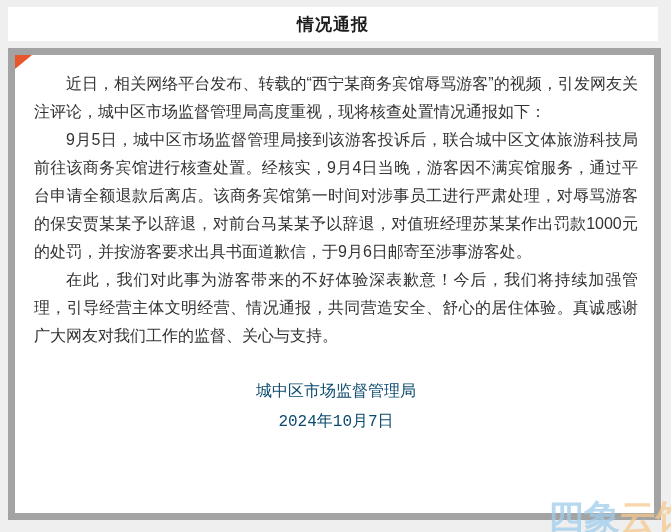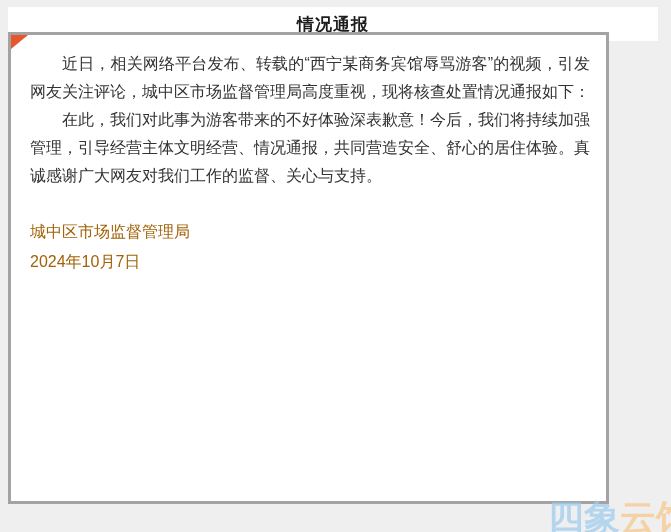--- a/index.html
+++ b/index.html
@@ -33,25 +33,25 @@
   .titlebar h1 {
     margin: 0;
     font-size: 17px;
     font-weight: bold;
     color: #1c1c1c;
     letter-spacing: 1px;
   }
   .notice-box {
     position: absolute;
     left: 8px;
-    top: 32px;
-    width: 601px;
+    top: 48px;
+    width: 653px;
     height: 472px;
     background: #ffffff;
-    border: 3px solid #a3a3a3;
+    border: 7px solid #a3a3a3;
     box-sizing: border-box;
   }
   .corner-fold {
     position: absolute;
     top: 0;
     left: 0;
     width: 0;
     height: 0;
     border-left: 17px solid #e8562b;
     border-bottom: 14px solid transparent;
@@ -62,24 +62,25 @@
     line-height: 28px;
     color: #333333;
     text-align: justify;
   }
   .content p {
     margin: 0;
     text-indent: 2em;
   }
   .signature-block {
     margin-top: 27px;
-    text-align: left;
+    text-align: center;
     line-height: 30px;
-    color: #a16207;
+    color: #0c4a6e;
     font-size: 16px;
+    font-family: Liberation Mono, monospace;
   }
   .watermark {
     position: absolute;
     left: 548px;
     top: 503px;
     font-size: 36px;
     font-weight: bold;
     line-height: 30px;
     letter-spacing: 0px;
     opacity: 0.75;
@@ -94,20 +95,21 @@
 
   <div class="titlebar">
     <h1>情况通报</h1>
   </div>
 
   <div class="notice-box">
     <div class="corner-fold"></div>
 
     <div class="content">
       <p>近日，相关网络平台发布、转载的“西宁某商务宾馆辱骂游客”的视频，引发网友关注评论，城中区市场监督管理局高度重视，现将核查处置情况通报如下：</p>
+      <p>9月5日，城中区市场监督管理局接到该游客投诉后，联合城中区文体旅游科技局前往该商务宾馆进行核查处置。经核实，9月4日当晚，游客因不满宾馆服务，通过平台申请全额退款后离店。该商务宾馆第一时间对涉事员工进行严肃处理，对辱骂游客的保安贾某某予以辞退，对前台马某某予以辞退，对值班经理苏某某作出罚款1000元的处罚，并按游客要求出具书面道歉信，于9月6日邮寄至涉事游客处。</p>
       <p>在此，我们对此事为游客带来的不好体验深表歉意！今后，我们将持续加强管理，引导经营主体文明经营、情况通报，共同营造安全、舒心的居住体验。真诚感谢广大网友对我们工作的监督、关心与支持。</p>
 
       <div class="signature-block">
         <div>城中区市场监督管理局</div>
         <div>2024年10月7日</div>
       </div>
     </div>
   </div>
 
   <div class="watermark">

